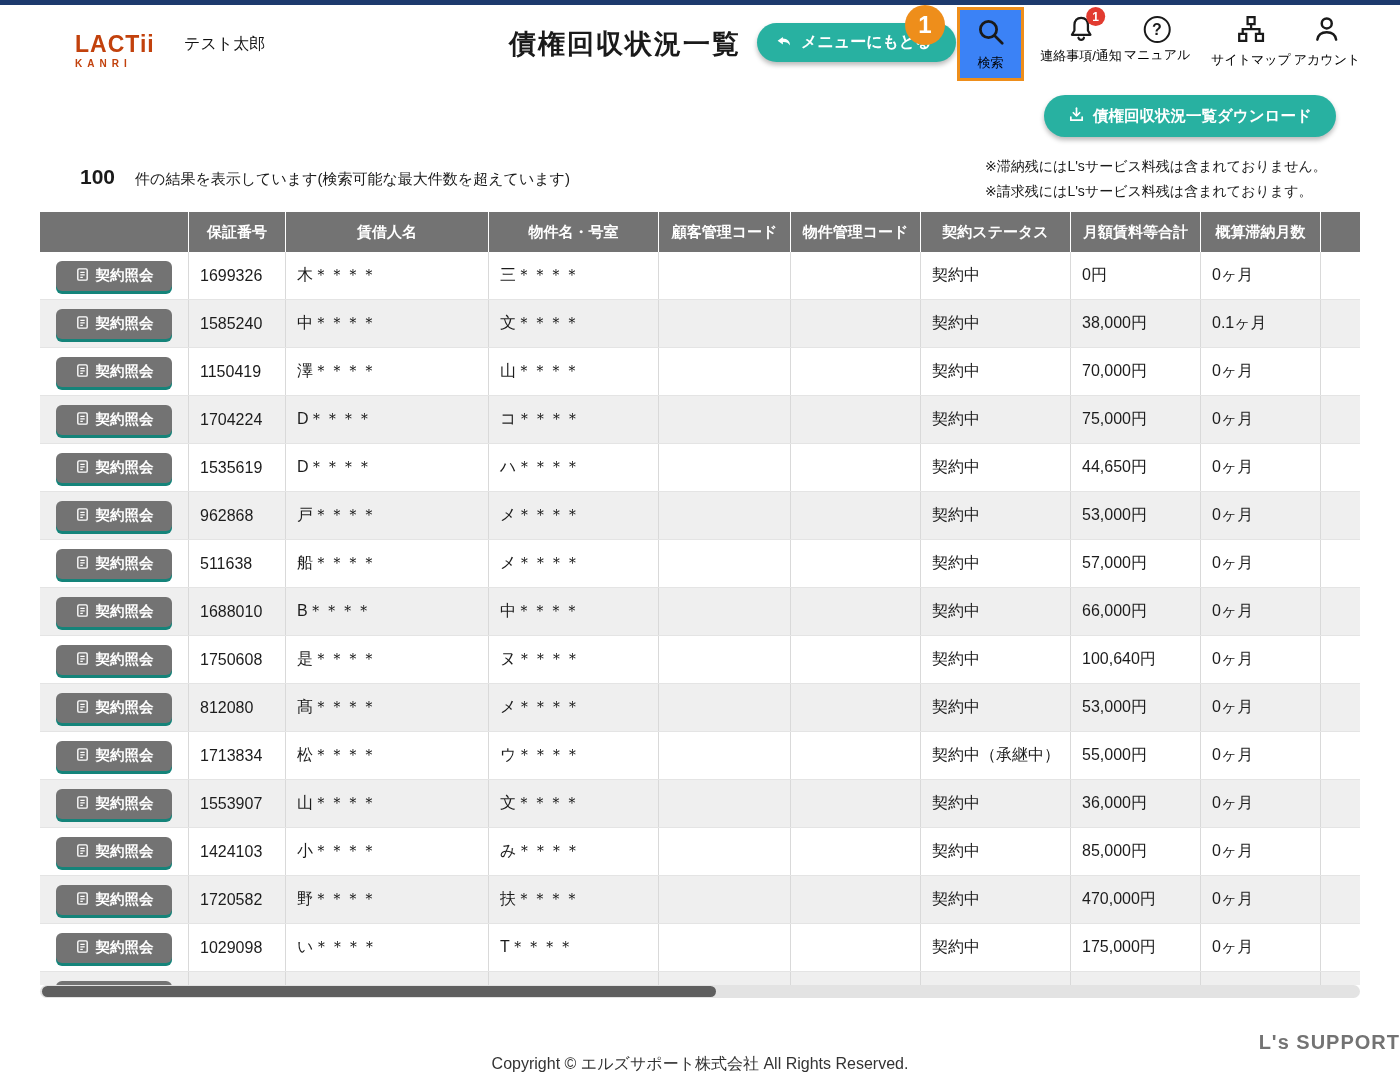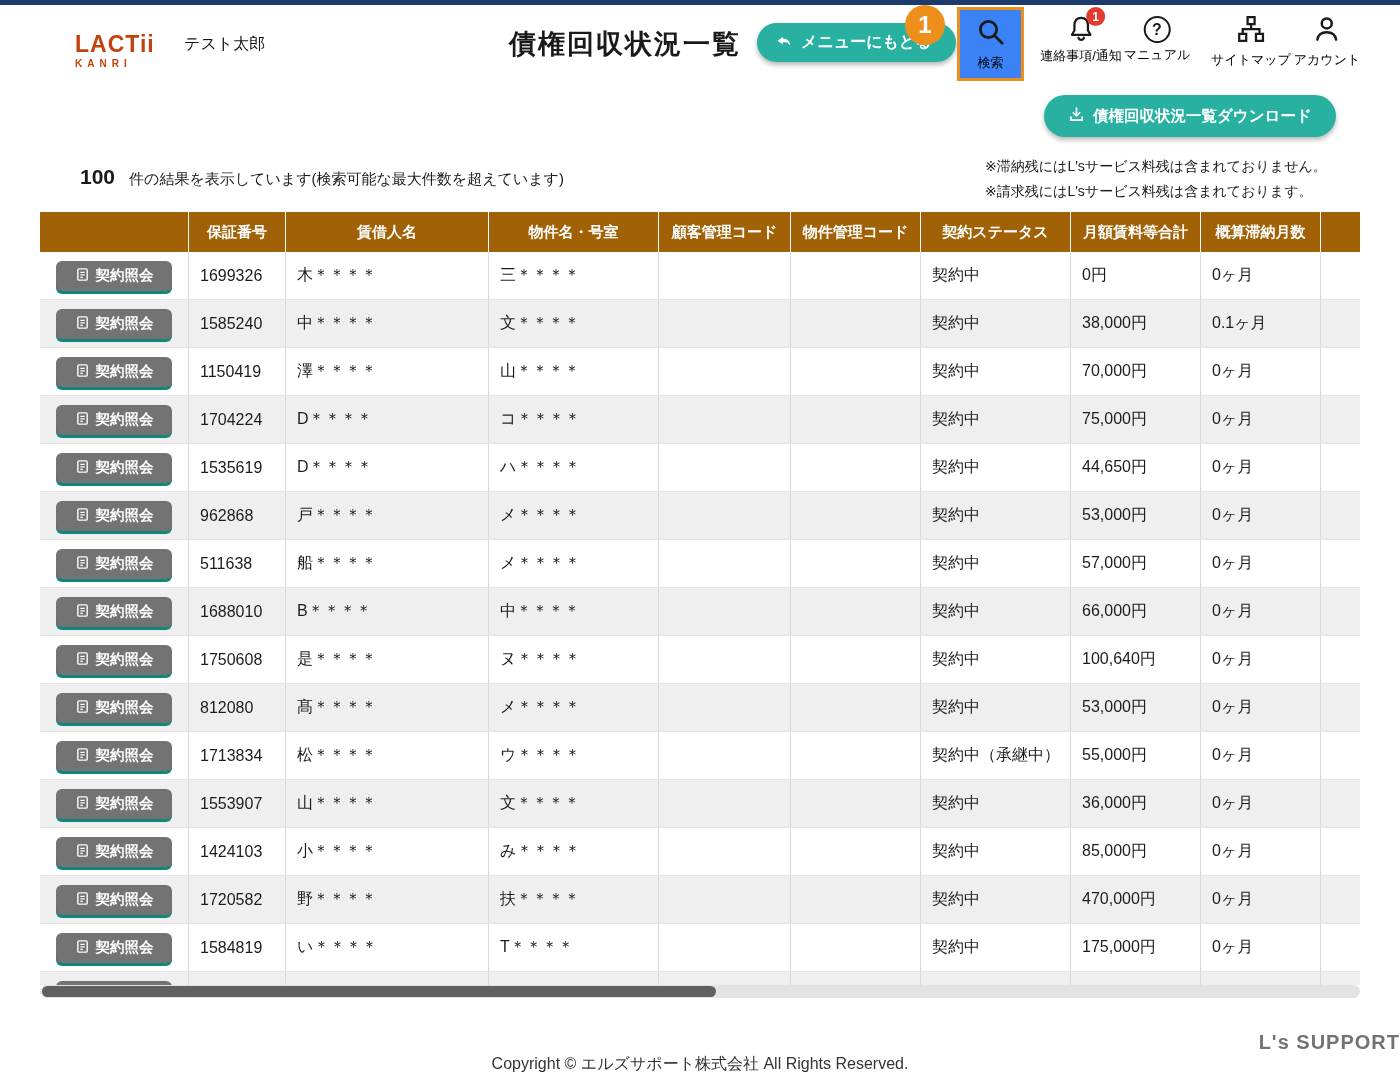--- a/index.html
+++ b/index.html
@@ -22,27 +22,27 @@
   .search-box{position:absolute;left:957px;top:7px;width:67px;height:74px;border:3px solid #ee8e1b;background:#3b82f6;z-index:2;justify-content:center;cursor:pointer}
   .nav-abs{position:absolute;top:14px;transform:translateX(-50%);cursor:pointer}
   .nav-label{font-size:13px;color:#000;white-space:nowrap}
   .bell-wrap{position:relative;display:inline-flex}
   .red-badge{position:absolute;top:-7px;right:-9px;width:19px;height:19px;border-radius:50%;background:#e23b30;color:#fff;font-size:12px;font-weight:bold;display:flex;align-items:center;justify-content:center}
   .q-circle{width:27px;height:27px;border:2.4px solid #1a1a1a;border-radius:50%;display:flex;align-items:center;justify-content:center;font-size:16px;font-weight:bold;margin-top:2px}
   .q-circle::after{content:"?"}
 
   .download-btn{position:absolute;left:1044px;top:95px;height:42px;padding:0 24px;font-size:15.5px}
 
-  .results-line{position:absolute;left:80px;top:165px;display:flex;align-items:baseline;gap:14px}
+  .results-line{position:absolute;left:80px;top:165px;display:flex;align-items:baseline;gap:20px}
   .results-count{font-size:21px;font-weight:bold}
   .results-suffix{font-size:15px}
   .notes{position:absolute;left:985px;top:154px;font-size:14px;line-height:25px;color:#1a1a1a}
 
   .table{position:absolute;left:40px;top:212px;width:1320px}
-  .t-head{display:flex;background:#a16207;color:#fff;height:40px}
+  .t-head{display:flex;background:#737373;color:#fff;height:40px}
   .t-head .cell{display:flex;align-items:center;justify-content:center;font-size:15px;font-weight:bold}
   .t-head .cell + .cell{border-left:1px solid #fff}
   .t-row{display:flex;height:48px;background:#fff;border-bottom:1px solid #e4e4e4}
   .t-row.alt{background:#efefef}
   .t-row .cell{display:flex;align-items:center;font-size:16px;color:#1c1c1c;padding-left:11px;white-space:nowrap;overflow:hidden}
   .t-row .cell + .cell{border-left:1px solid #d9d9d9}
   .col-action{width:148px;justify-content:center;padding-left:0 !important}
   .col-hosho{width:97px}.col-chintai{width:203px}.col-bukken{width:170px}.col-kokyaku{width:132px}
   .col-bukkan{width:130px}.col-status{width:150px}.col-kingaku{width:130px}.col-tainou{width:120px}.col-stub{width:40px}
   .inq-btn{display:flex;align-items:center;justify-content:center;gap:6px;width:116px;height:30px;background:#737373;border:none;border-radius:6px;color:#fff;font-size:14.5px;font-weight:bold;box-shadow:0 3px 0 #15847a;cursor:pointer;font-family:inherit;white-space:nowrap}
@@ -488,21 +488,21 @@
       <button class="inq-btn">
         <span>
           <svg width="15" height="15" viewBox="0 0 24 24" fill="none" stroke="#fff" stroke-width="2.2" stroke-linejoin="round">
                   <rect x="4.5" y="3" width="15" height="18" rx="2"></rect>
                   <path d="M8.5 8.5h7M8.5 12.5h7M8.5 16.5h4"></path>
                 </svg>
         </span>
         <span>契約照会</span>
       </button>
     </div>
-    <div class="cell col-hosho">1584819</div>
+    <div class="cell col-hosho">1029098</div>
     <div class="cell col-chintai">い＊＊＊＊</div>
     <div class="cell col-bukken">T＊＊＊＊</div>
     <div class="cell col-kokyaku"></div>
     <div class="cell col-bukkan"></div>
     <div class="cell col-status">契約中</div>
     <div class="cell col-kingaku">175,000円</div>
     <div class="cell col-tainou">0ヶ月</div>
     <div class="cell col-stub"></div>
   </div>
 

